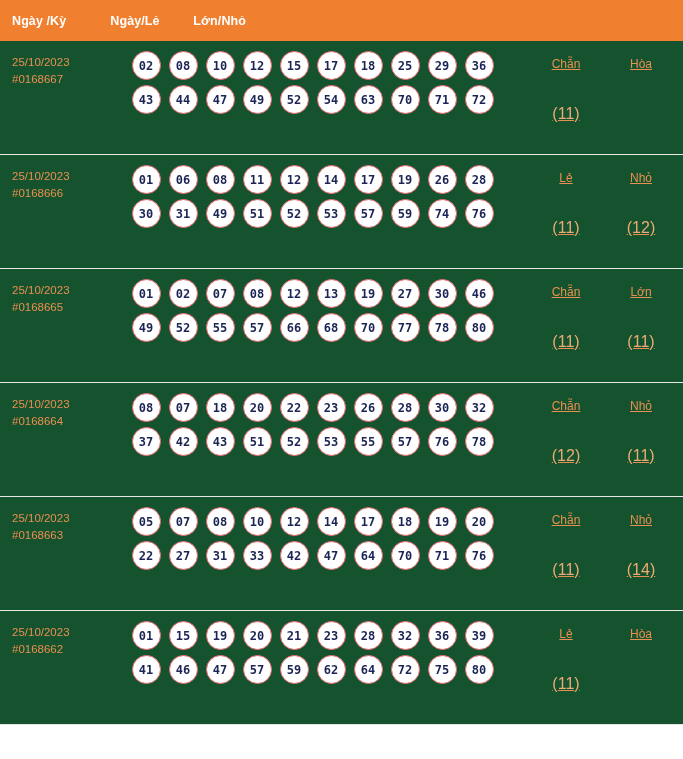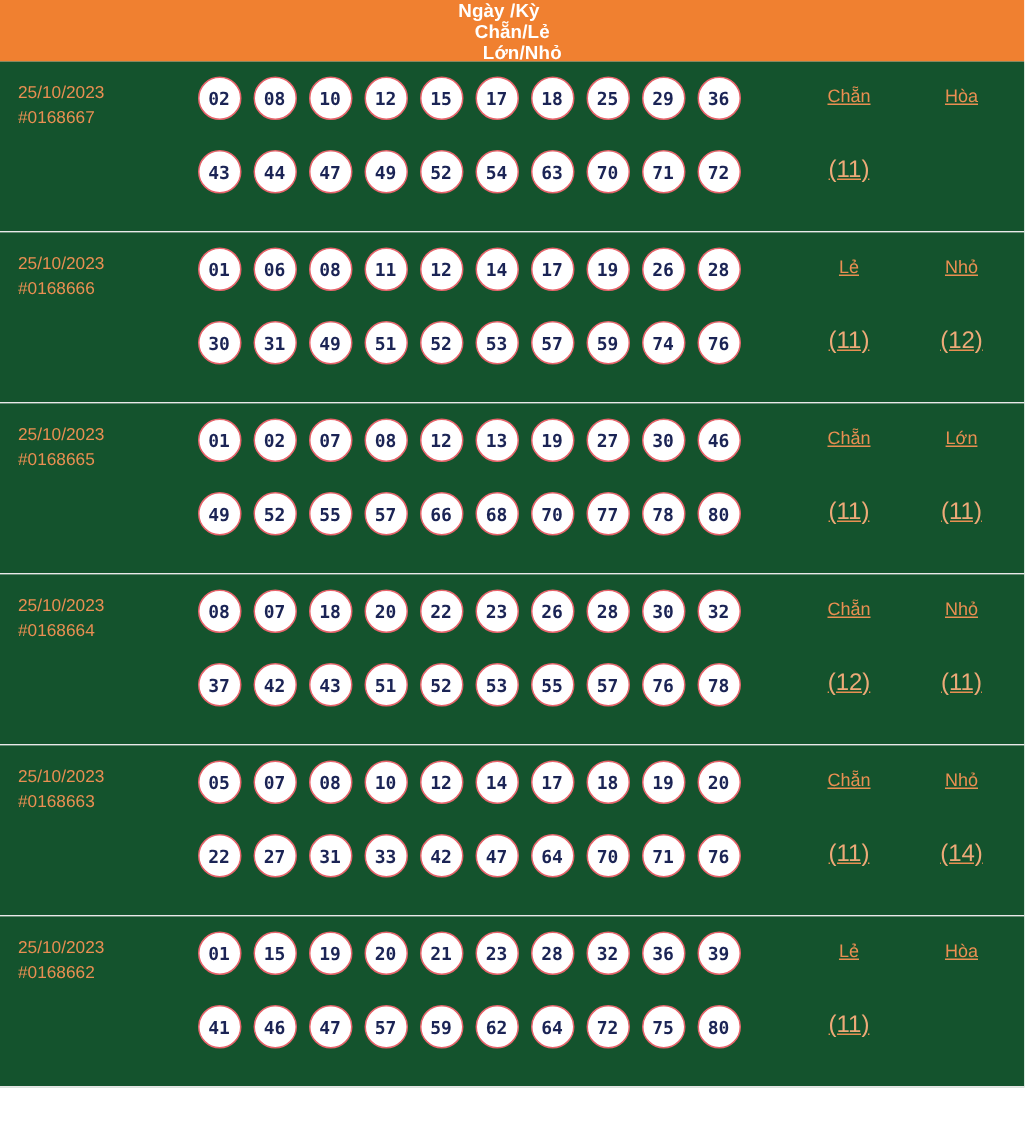--- a/index.html
+++ b/index.html
@@ -19,21 +19,20 @@
   
   .table-header {
     display: flex;
     align-items: center;
     height: 41px;
     background: #f08030;
     color: #ffffff;
     font-size: 12.5px;
     font-weight: bold;
     letter-spacing: .1px;
-    flex-direction: column;
   }
   .th-date    { width: 96px; padding-left: 12px; }
   .th-result  { flex: 1 1 auto; padding-left: 11px; }
   .th-oddeven { width: 78px; text-align: center; }
   .th-bigsmall{ width: 78px; text-align: right; padding-right: 6px; }
 
   
   .row {
     display: flex;
     align-items: flex-start;
@@ -57,21 +56,21 @@
     flex: 1 1 auto;
     padding: 6px 0 6px 2px;
   }
   .ball-line {
     display: flex;
     gap: 8px;
     margin: 4px 0 0 0;
     padding: 0;
     justify-content: center;
   }
-  .ball-line + .ball-line { margin-top: 20px; }
+  .ball-line + .ball-line { margin-top: 5px; }
 
   .ball {
     width: 29px;
     height: 29px;
     border-radius: 50%;
     border: 1.4px solid #e8636b;
     background: #ffffff;
     color: #1b2455;
     font-size: 12px;
     font-weight: bold;
@@ -99,21 +98,21 @@
 
   .bottom-pad { height: 34px; background: #ffffff; }
 </style>
 </head>
 <body>
 
 <div id="page">
 
   <div class="table-header">
     <div class="th-date">Ngày /Kỳ</div>
-    <div class="th-oddeven">Chẵn/Lẻ</div>
+    <div class="th-oddeven">Ngày/Lẻ</div>
     <div class="th-bigsmall">Lớn/Nhỏ</div>
   </div>
 
   <div id="rows-container">
       <div class="row">
         <div class="cell-date"><span>25/10/2023</span><span class="period">#0168667</span></div>
         <div class="cell-result">
           <div class="ball-line">
             <div class="ball">02</div>
             <div class="ball">08</div>

